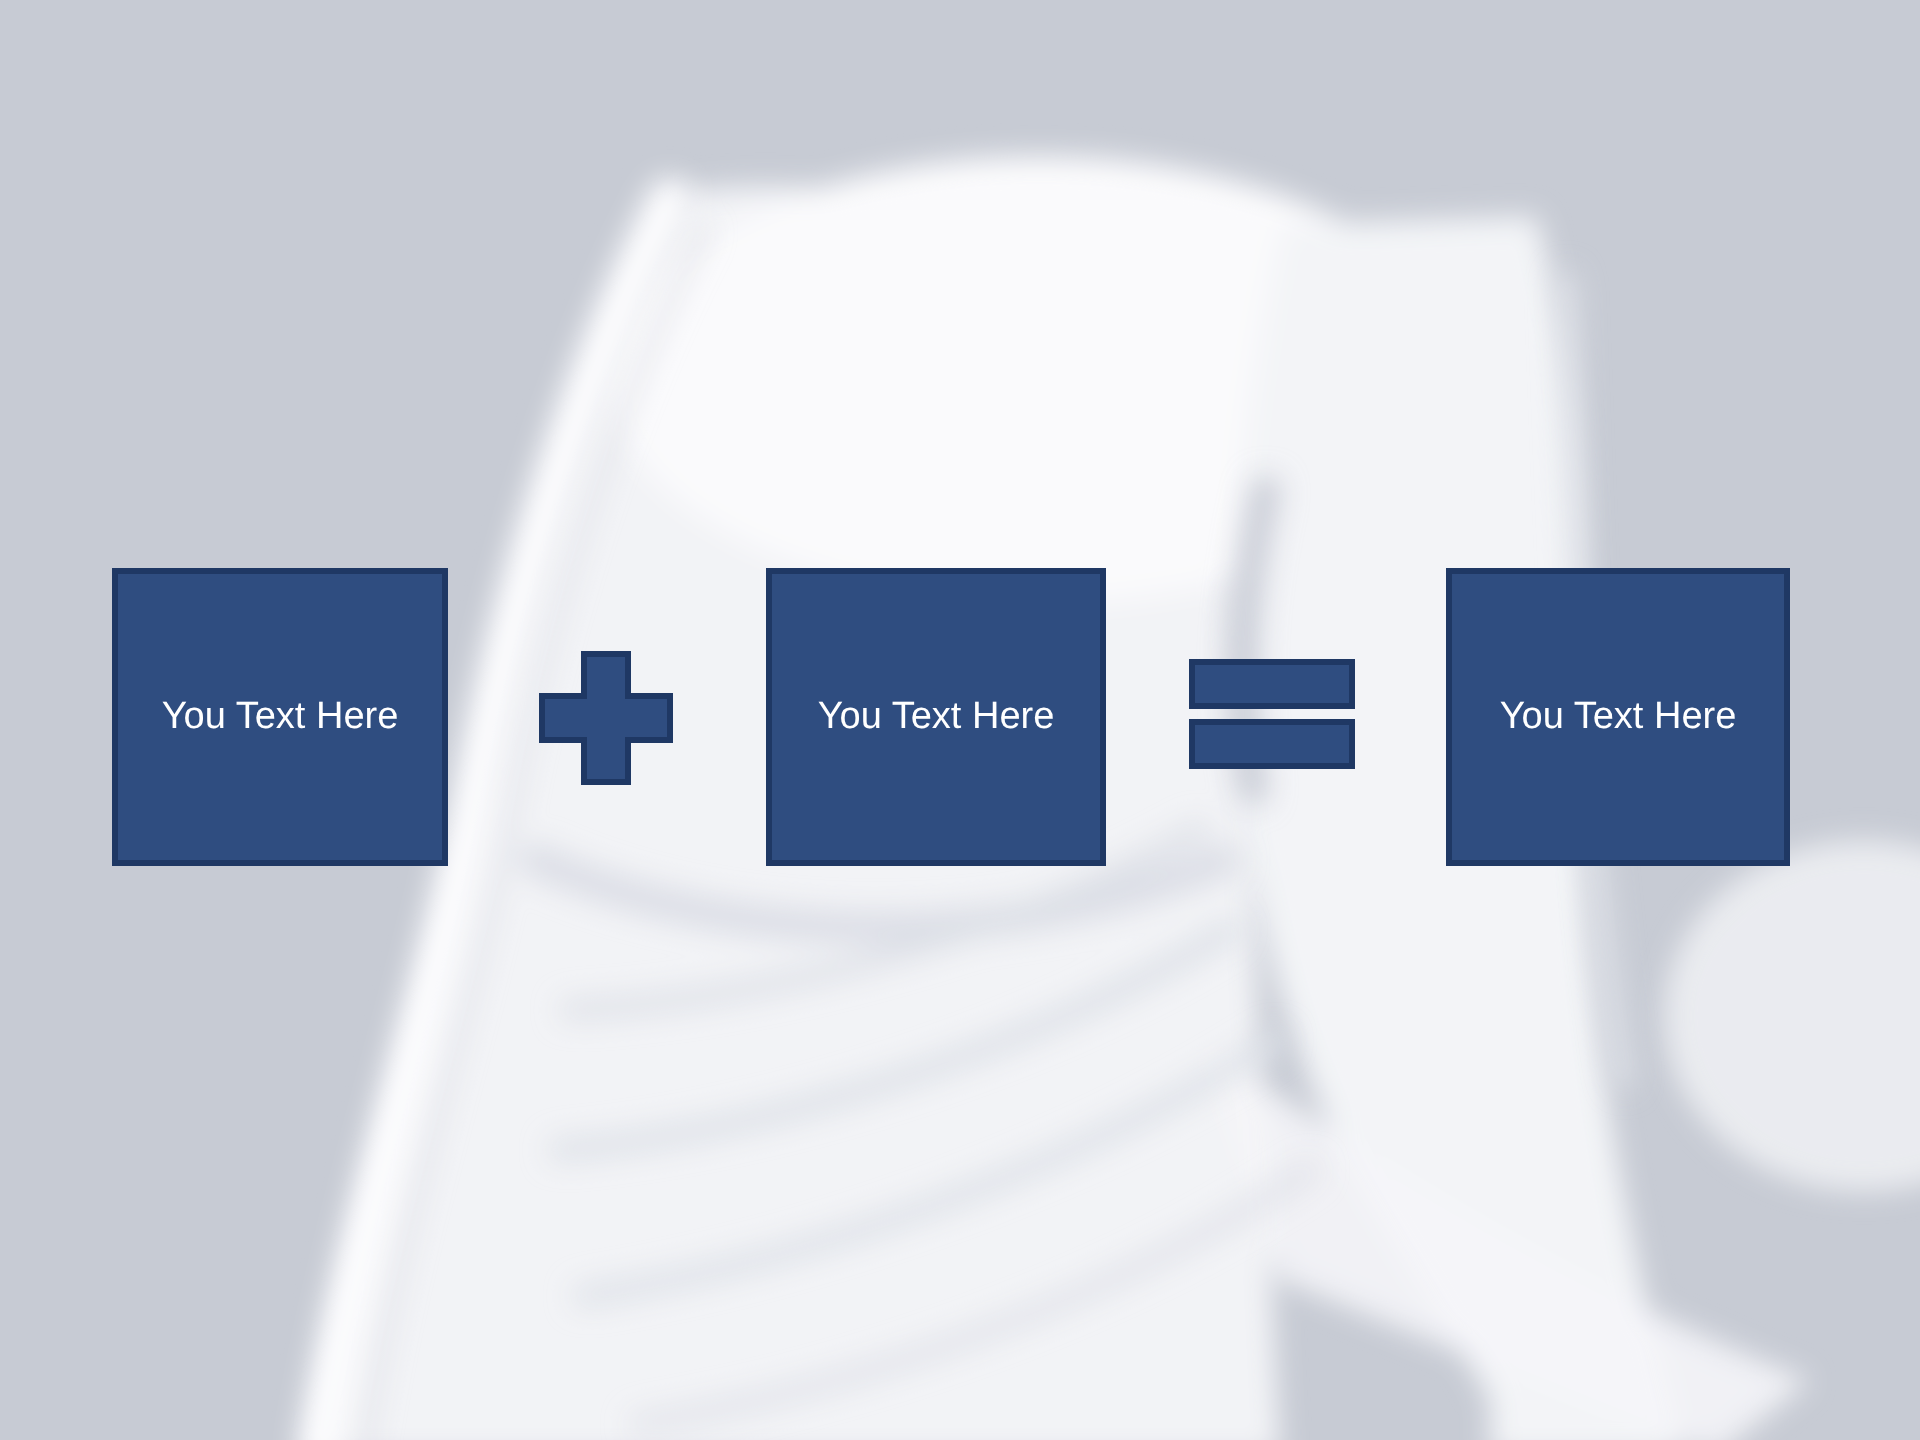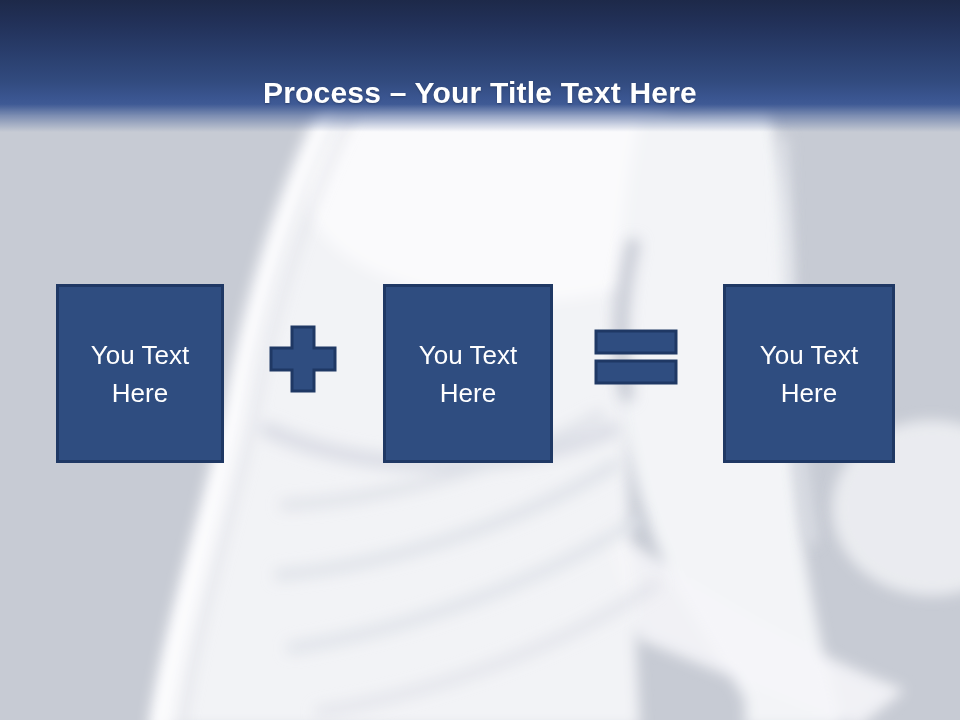--- a/index.html
+++ b/index.html
@@ -20,26 +20,26 @@
   }
   .title{
     position:absolute;top:56px;left:0;width:100%;
     text-align:center;color:#fff;font-size:30px;
     letter-spacing:.2px;
     text-shadow:0 1px 2px rgba(0,0,0,.25);
     white-space:nowrap;
   }
   .title .bold{font-weight:700;}
   .box{
-    position:absolute;top:284px;height:179px;box-sizing:border-box;
+    position:absolute;top:284px;height:149px;box-sizing:border-box;
     background:var(--box-fill,#2f4d80);
     border:3px solid var(--box-border,#1f3864);
     display:flex;align-items:center;justify-content:center;
     text-align:center;color:var(--box-text,#ffffff);
-    font-size:26px;line-height:38px;padding:0 14px;
+    font-size:19px;line-height:38px;padding:0 14px;
     cursor:pointer;
   }
   .box1{left:56px;width:168px;}
   .box2{left:383px;width:170px;}
   .box3{left:723px;width:172px;}
   .op{position:absolute;}
   .op-plus{left:266px;top:322px;}
   .op-equals{left:592px;top:327px;}
   .op .shape{fill:var(--box-fill,#2f4d80);stroke:var(--box-border,#1f3864);stroke-width:3;}
 </style>
@@ -67,23 +67,20 @@
       <path d="M268,430 C360,472 500,478 612,430" stroke="#d9dce4" stroke-width="16" opacity="0.9"></path>
       <path d="M285,505 C390,500 510,465 600,415" stroke="#dde0e7" stroke-width="10" opacity="0.9"></path>
       <path d="M280,575 C395,565 525,520 615,465" stroke="#dce0e7" stroke-width="11" opacity="0.9"></path>
       <path d="M292,648 C410,630 545,580 638,520" stroke="#dde1e8" stroke-width="11" opacity="0.9"></path>
       <path d="M320,712 C440,692 565,645 655,585" stroke="#dfe2e9" stroke-width="10" opacity="0.85"></path>
       <path d="M633,245 C620,300 618,350 627,395" stroke="#c3c7d1" stroke-width="14" opacity="0.9"></path>
       <path d="M783,140 C788,260 790,400 812,540" stroke="#e4e6ec" stroke-width="10" opacity="0.8"></path>
     </g>
   </svg>
 
-  <header class="header">
-    <h1 class="title"><span class="bold">Process</span> <span>–</span> <span>Your Title Text Here</span></h1>
-  </header>
 
   <div class="box box1">
     <span>You Text Here</span>
   </div>
 
   <svg class="op op-plus" width="74" height="74" viewBox="0 0 74 74" aria-hidden="true">
     <path class="shape" d="M26,5 h22 v21 h21 v22 h-21 v21 h-22 v-21 h-21 v-22 h21 Z"></path>
   </svg>
 
   <div class="box box2">

